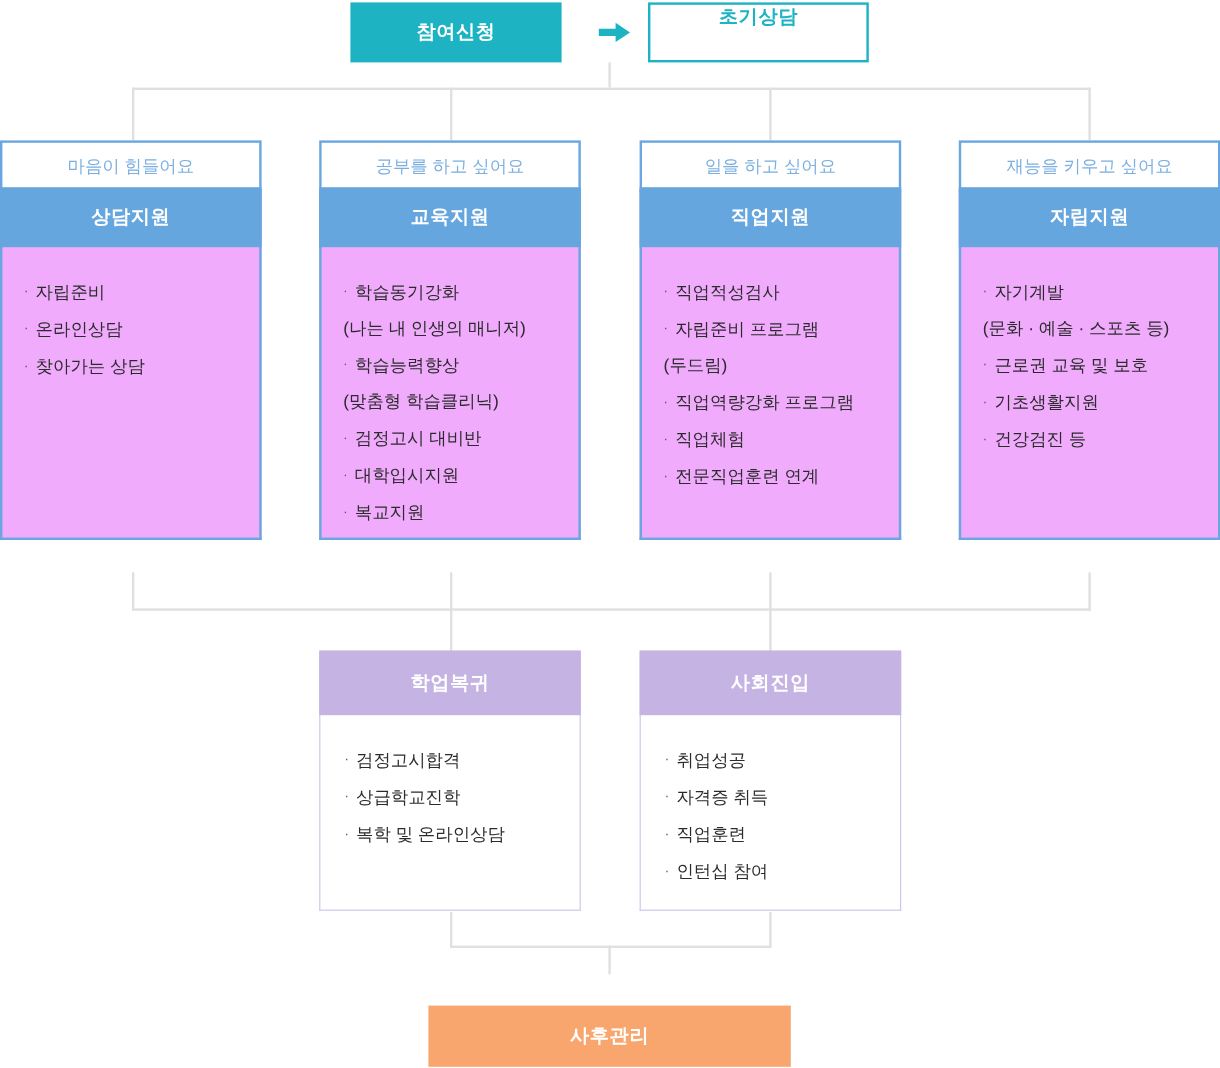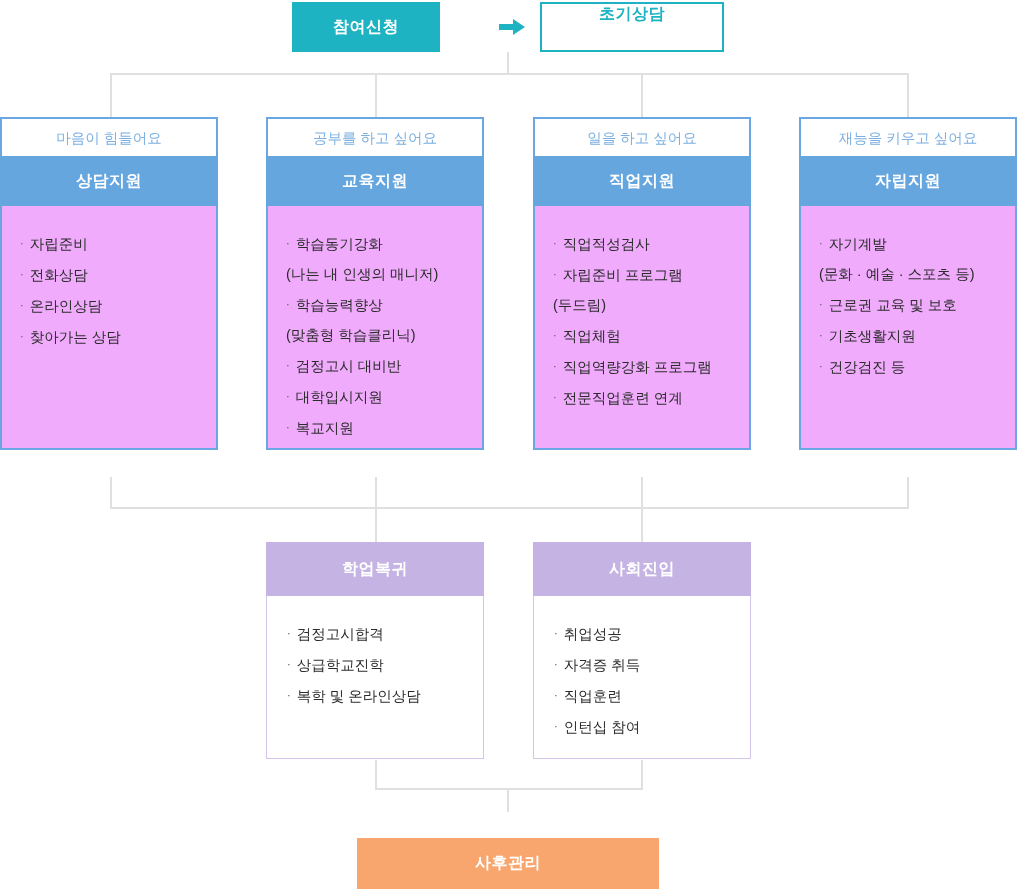--- a/index.html
+++ b/index.html
@@ -18,21 +18,21 @@
     height: 890px;
     overflow: hidden;
     background: #ffffff;
   }
 
   
   .abs { position: absolute; box-sizing: border-box; }
 
   
   .entry-box {
-    left: 292px; top: 2px; width: 148px; height: 50px;
+    left: 292px; top: 2px; width: 176px; height: 50px;
     background: #1DB3C3;
     color: #ffffff;
     font-size: 16px;
     font-weight: bold;
     display: flex; align-items: center; justify-content: center;
     letter-spacing: 0.5px;
   }
   .arrow-wrap {
     left: 492px; top: 15px; width: 40px; height: 24px;
     display: flex; align-items: center; justify-content: center;
@@ -178,21 +178,20 @@
     <span>일을 하고 싶어요</span>
   </div>
   <div class="abs q-box" style="left:799px; width:218px;">
     <span>재능을 키우고 싶어요</span>
   </div>
 
   <div class="abs card" style="left:0px; width:218px;">
     <div class="card-head">상담지원</div>
     <div class="card-body">
         <div class="li"><span class="dot">·</span><span>자립준비</span></div>
-        <div class="li"><span class="dot">·</span><span>전화상담</span></div>
         <div class="li"><span class="dot">·</span><span>온라인상담</span></div>
         <div class="li"><span class="dot">·</span><span>찾아가는 상담</span></div>
       </div>
   </div>
 
   <div class="abs card" style="left:266px; width:218px;">
     <div class="card-head">교육지원</div>
     <div class="card-body">
         <div class="li"><span class="dot">·</span><span>학습동기강화</span></div>
         <div class="li sub"><span>(나는 내 인생의 매니저)</span></div>
@@ -203,22 +202,22 @@
         <div class="li"><span class="dot">·</span><span>복교지원</span></div>
       </div>
   </div>
 
   <div class="abs card" style="left:533px; width:218px;">
     <div class="card-head">직업지원</div>
     <div class="card-body">
         <div class="li"><span class="dot">·</span><span>직업적성검사</span></div>
         <div class="li"><span class="dot">·</span><span>자립준비 프로그램</span></div>
         <div class="li sub"><span>(두드림)</span></div>
+        <div class="li"><span class="dot">·</span><span>직업역량강화 프로그램</span></div>
         <div class="li"><span class="dot">·</span><span>직업체험</span></div>
-        <div class="li"><span class="dot">·</span><span>직업역량강화 프로그램</span></div>
         <div class="li"><span class="dot">·</span><span>전문직업훈련 연계</span></div>
       </div>
   </div>
 
   <div class="abs card" style="left:799px; width:218px;">
     <div class="card-head">자립지원</div>
     <div class="card-body">
         <div class="li"><span class="dot">·</span><span>자기계발</span></div>
         <div class="li sub"><span>(문화 · 예술 · 스포츠 등)</span></div>
         <div class="li"><span class="dot">·</span><span>근로권 교육 및 보호</span></div>

